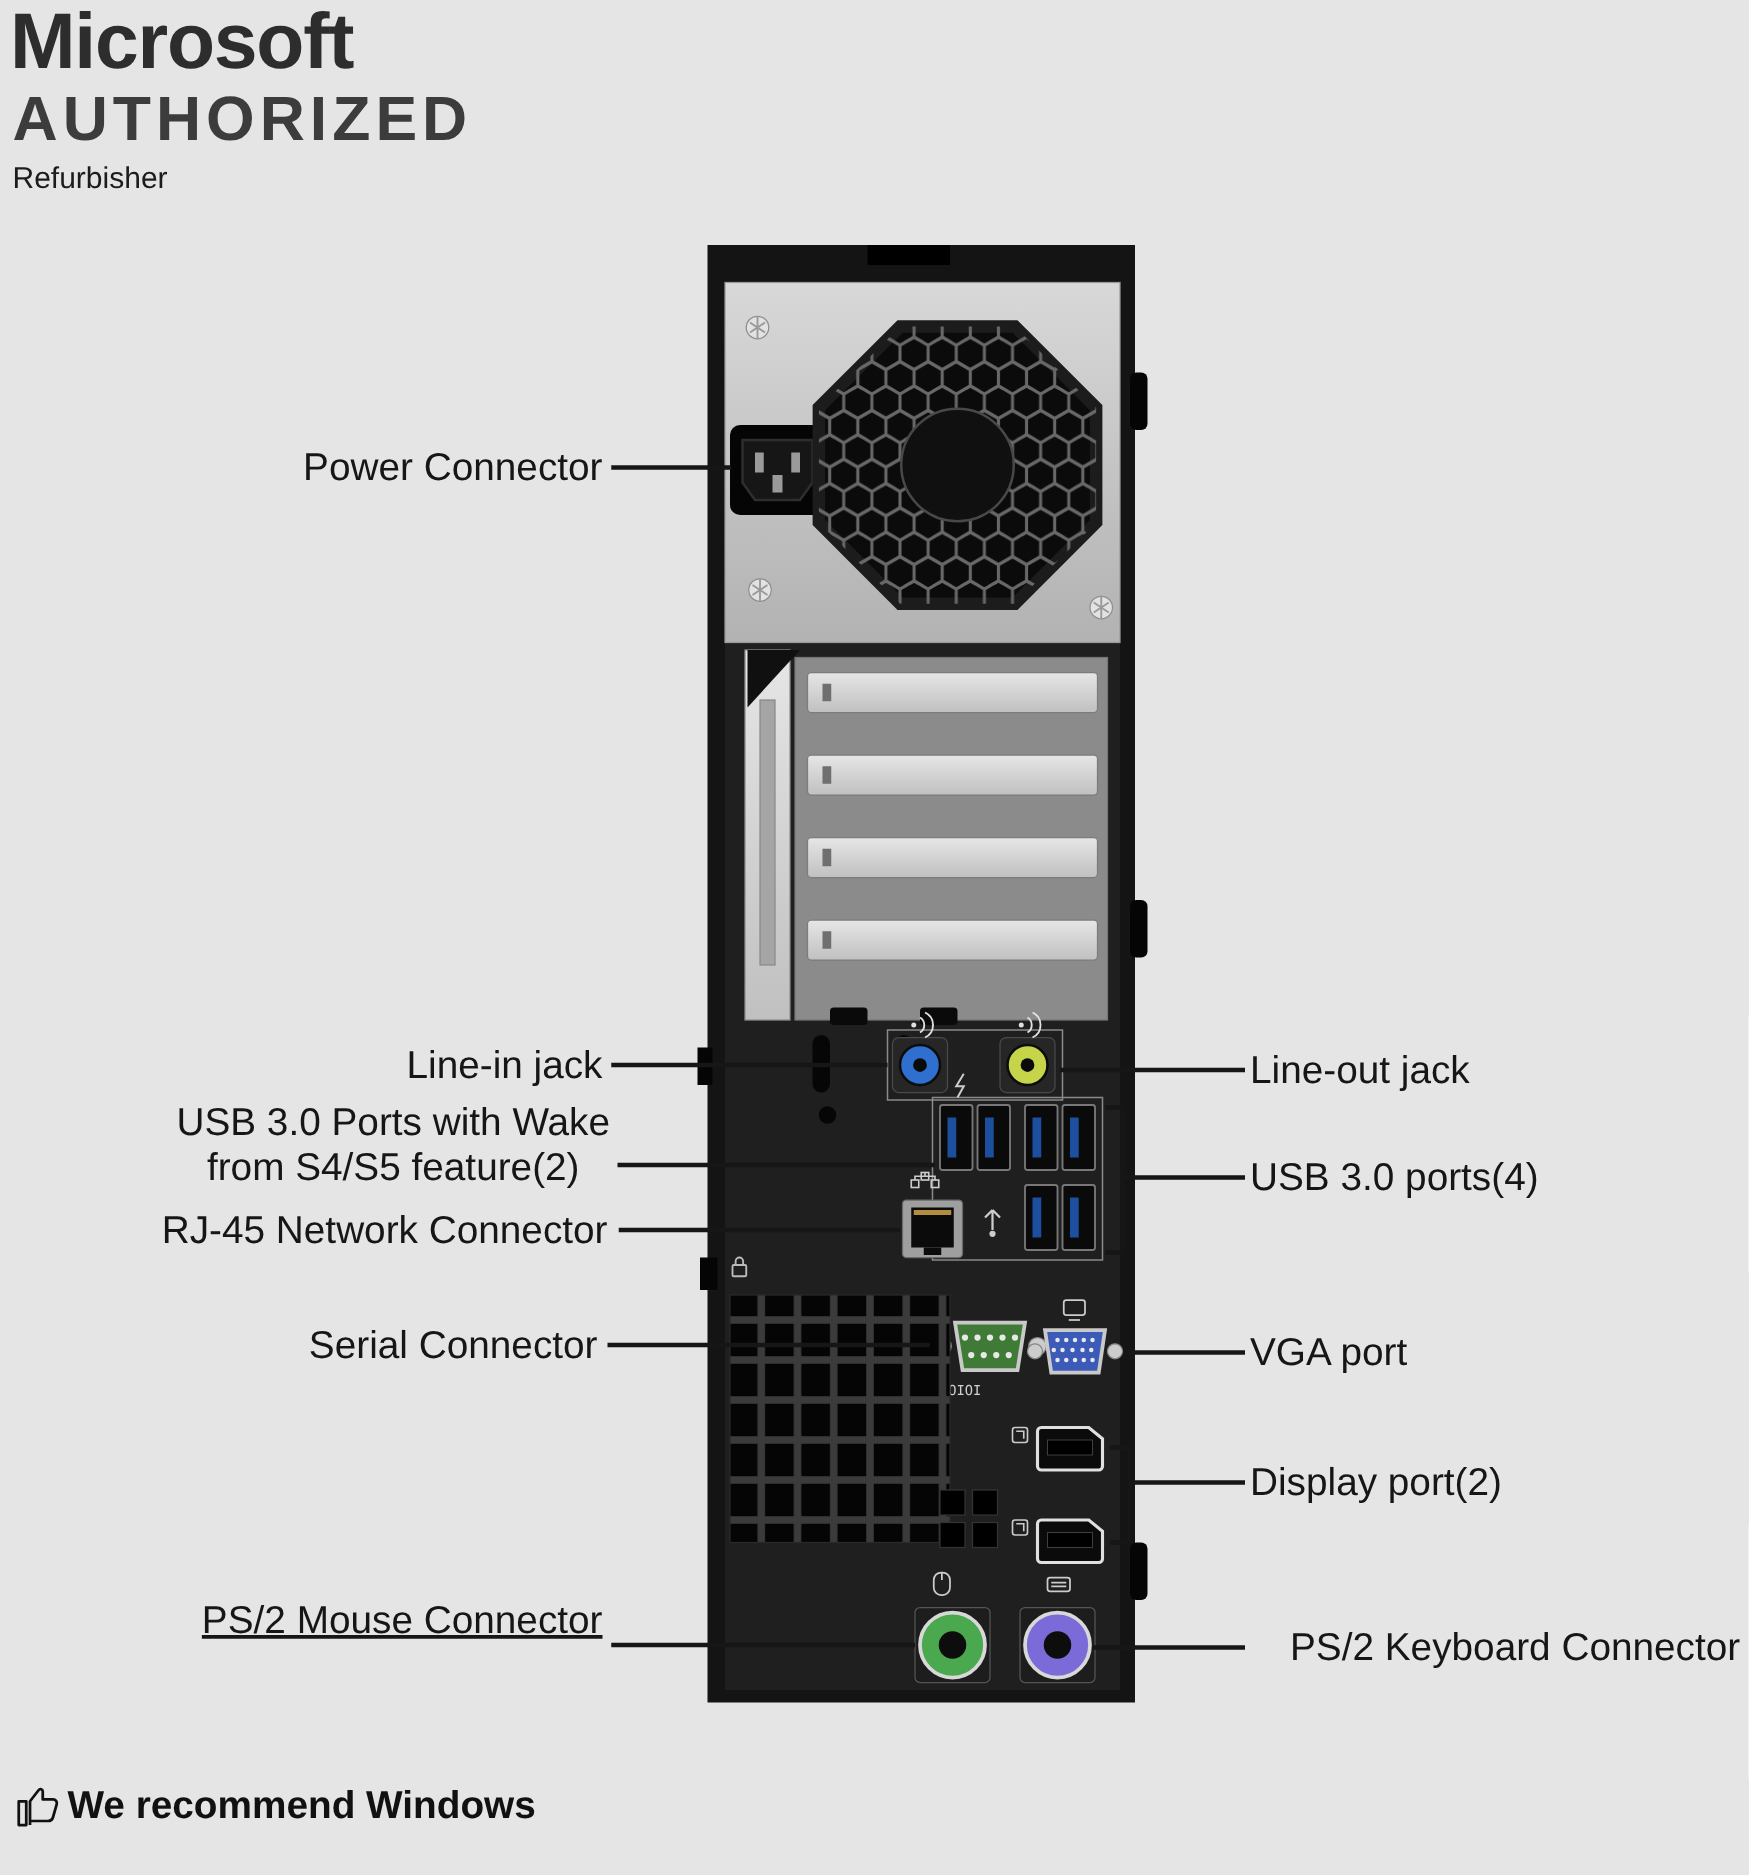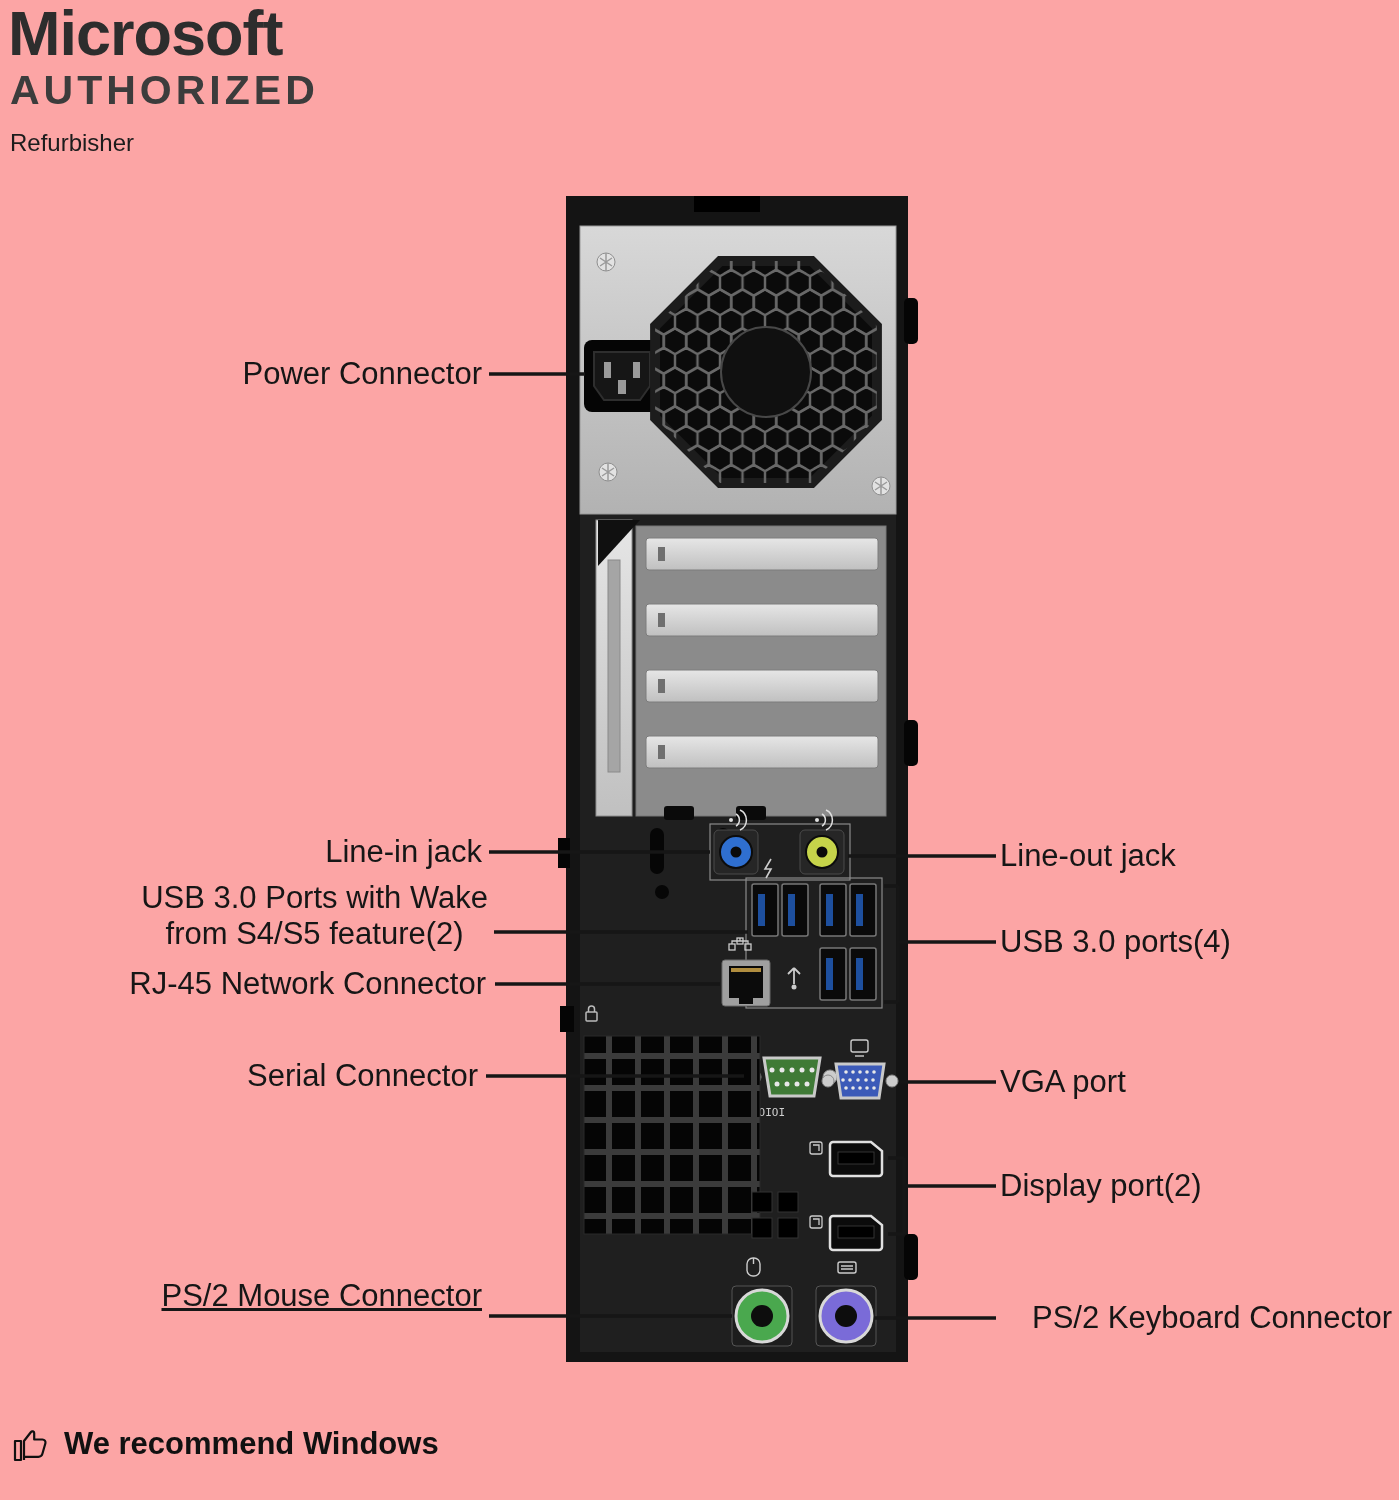--- a/index.html
+++ b/index.html
@@ -1,41 +1,41 @@
 <!DOCTYPE html>
 <html><head>
 <meta charset="utf-8">
 <style>
   html,body{margin:0;padding:0;background:#ffffff;}
   .stage{
-    position:relative;width:1399px;height:1500px;background:#fca5a5;
+    position:relative;width:1399px;height:1500px;background:#e5e5e5;
     font-family:"Liberation Sans",sans-serif;color:#161616;overflow:hidden;
   }
   .brand-microsoft{
     position:absolute;left:8px;top:0px;font-size:63px;font-weight:800;
     letter-spacing:-1px;color:#2d2d2d;line-height:1.05;
   }
   .brand-authorized{
-    position:absolute;left:10px;top:70px;font-size:41px;font-weight:700;
+    position:absolute;left:10px;top:70px;font-size:50px;font-weight:700;
     letter-spacing:4px;color:#3c3c3c;line-height:1.0;
   }
   .brand-refurbisher{
     position:absolute;left:10px;top:130px;font-size:24px;font-weight:400;
     color:#1c1c1c;line-height:1.1;
   }
   svg.scene{position:absolute;left:0;top:0;width:1399px;height:1500px;}
   .callout{
     position:absolute;font-size:31px;color:#161616;white-space:nowrap;
     line-height:36px;
   }
   .left-side{text-align:right;}
   .right-side{text-align:right;}
   .footer{
     position:absolute;left:10px;top:1424px;display:flex;align-items:center;
-    gap:14px;font-size:31px;font-weight:600;color:#111;
+    gap:4px;font-size:31px;font-weight:600;color:#111;
   }
 </style>
 </head>
 <body>
 
 <div class="stage">
 
   <div class="brand-microsoft">Microsoft</div>
   <div class="brand-authorized">AUTHORIZED</div>
   <div class="brand-refurbisher">Refurbisher</div>

